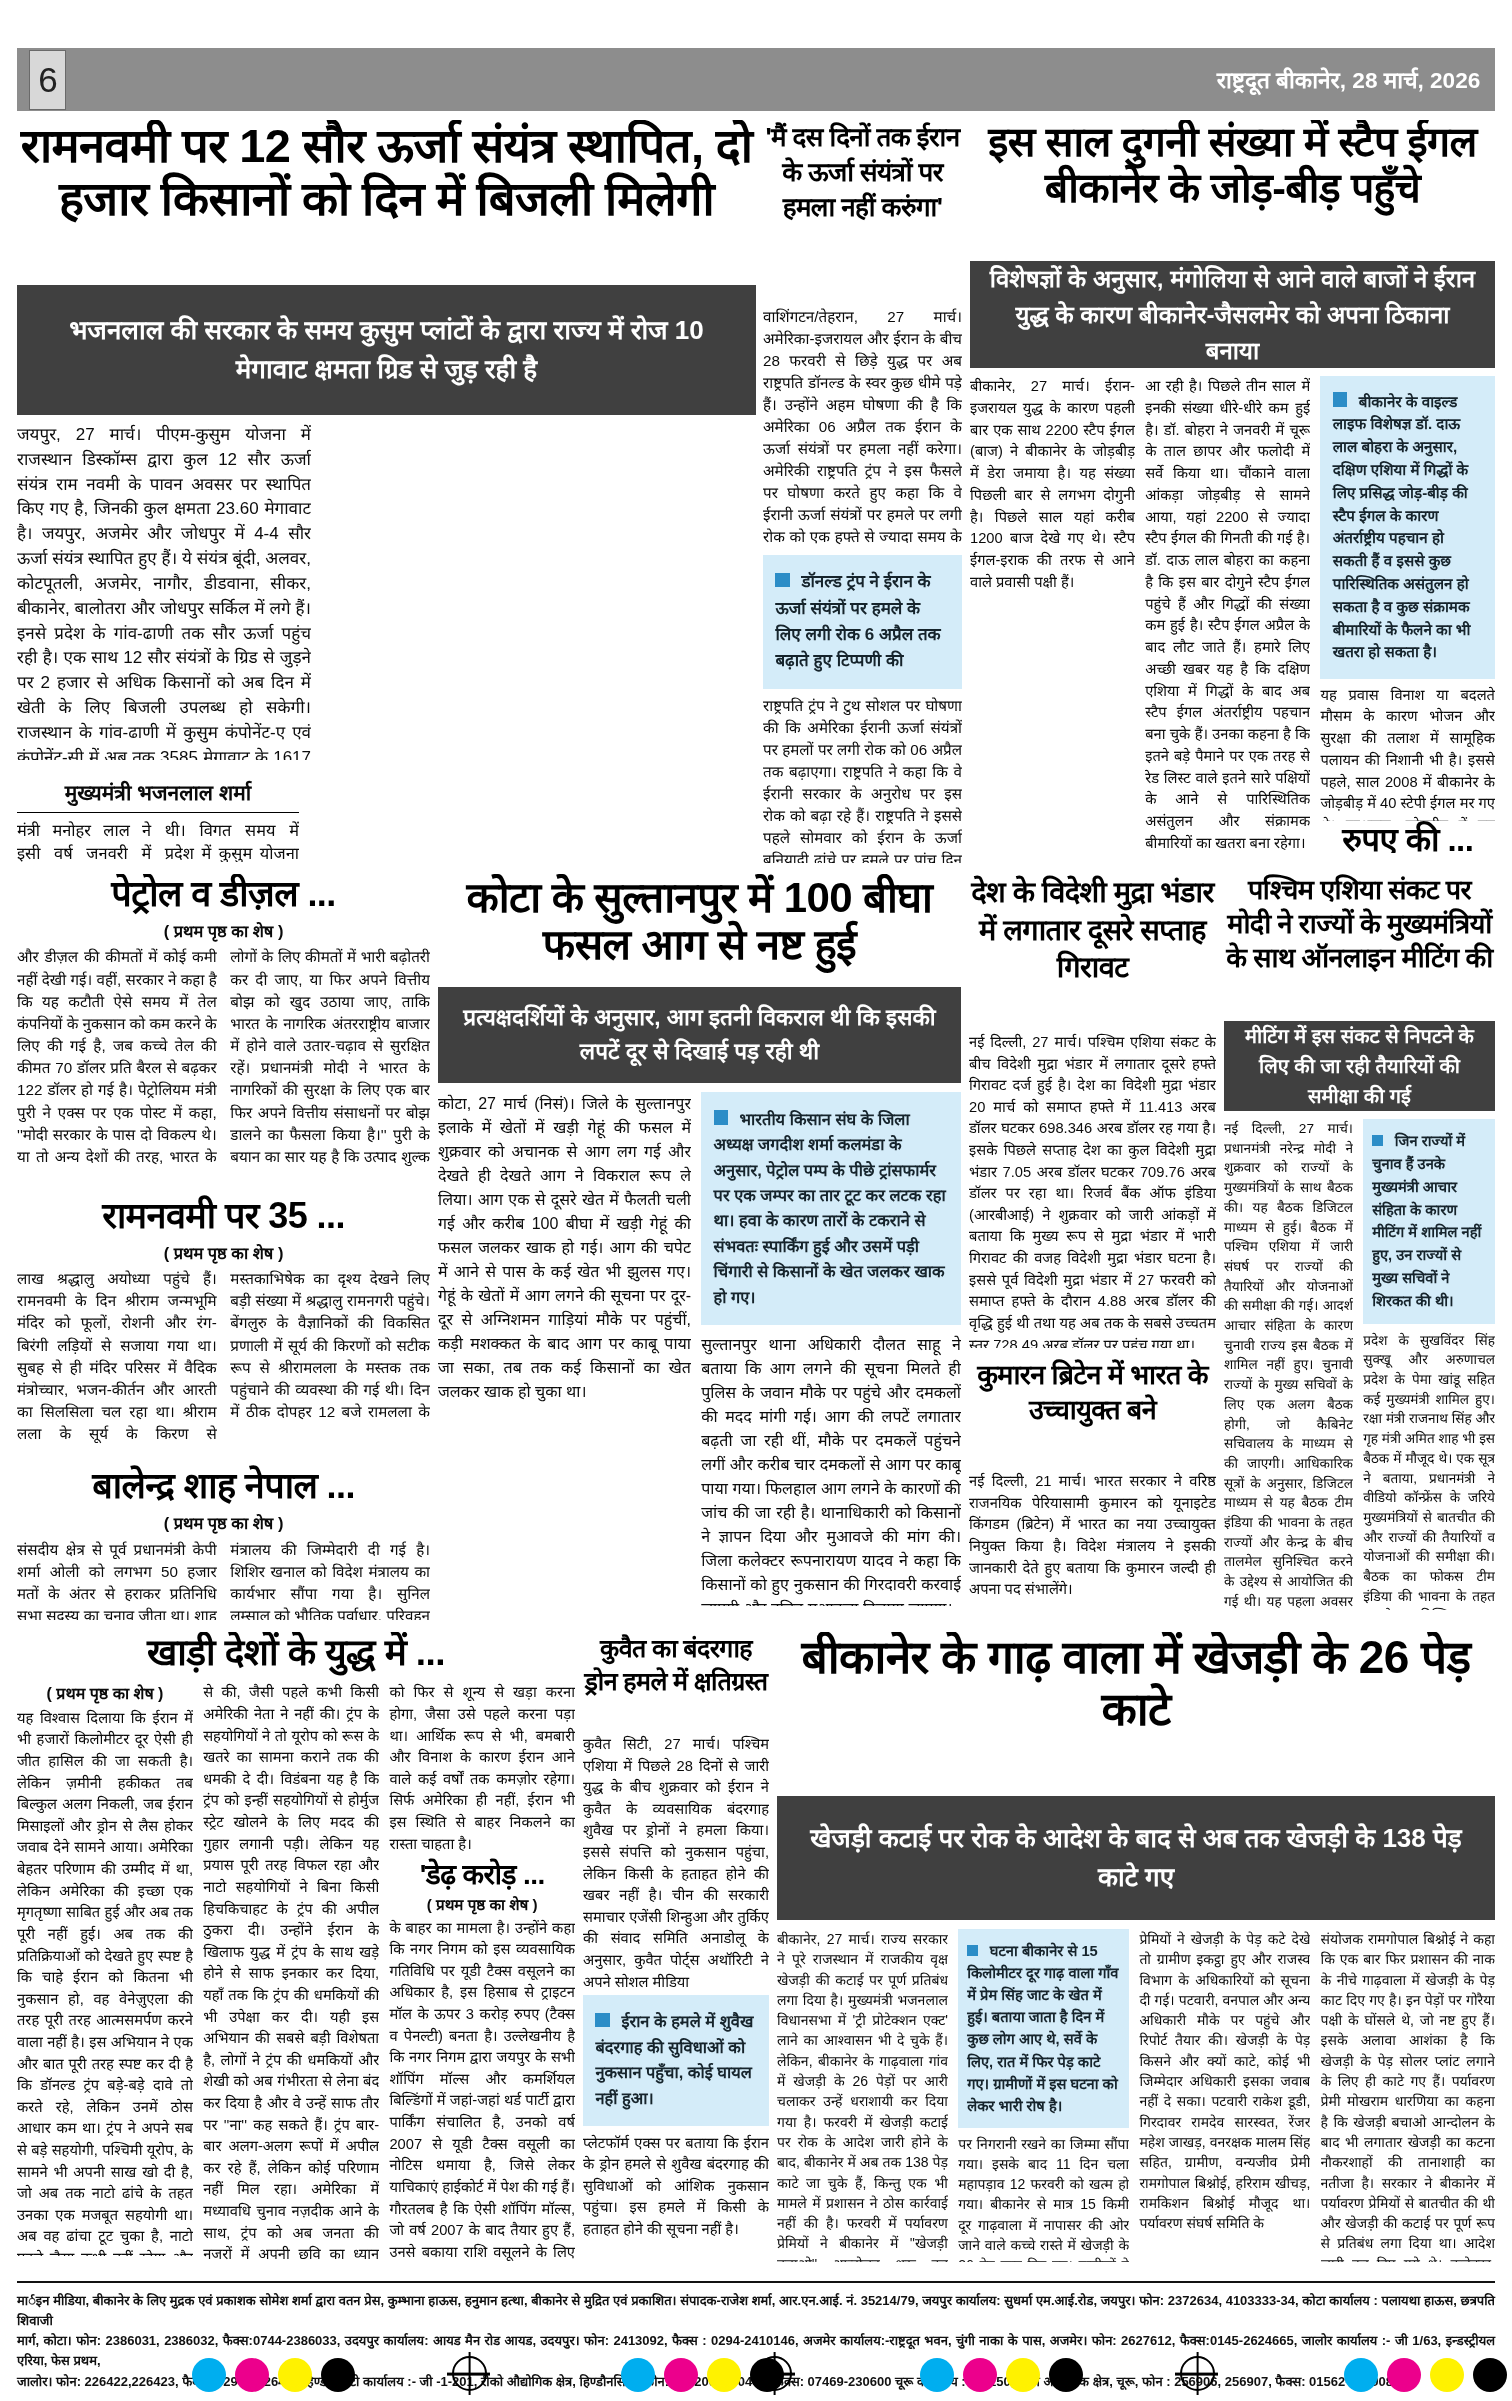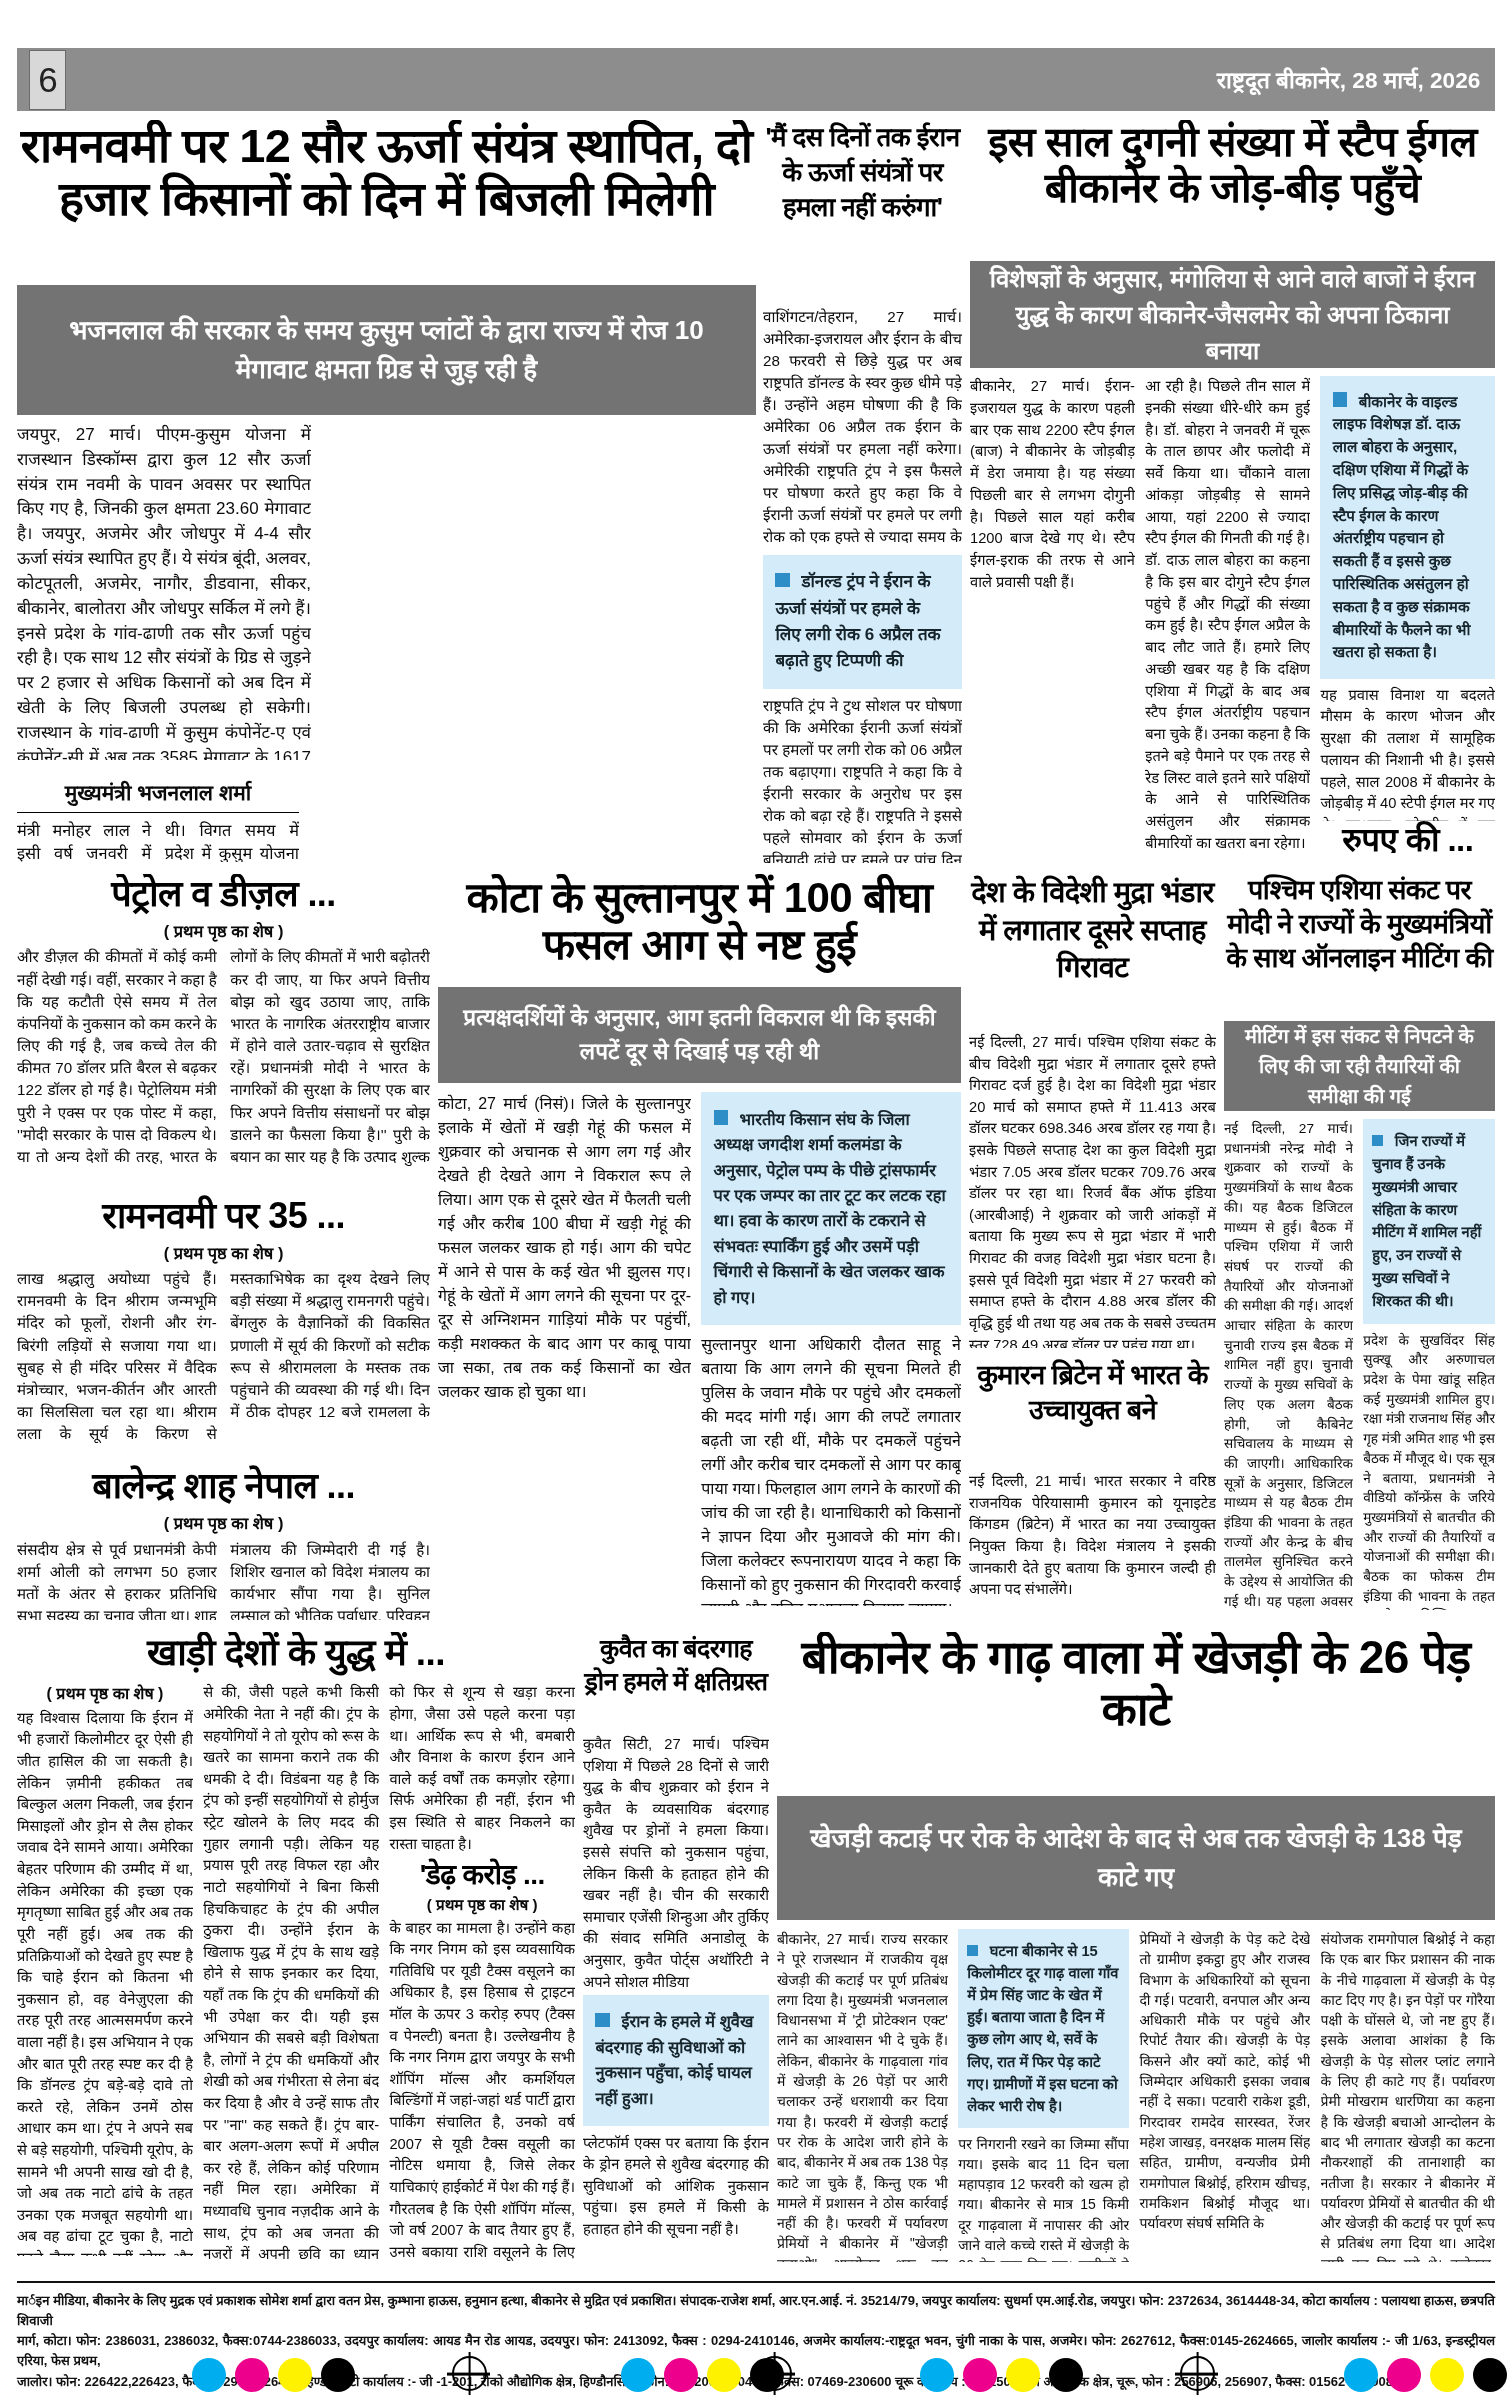--- a/index.html
+++ b/index.html
@@ -10,21 +10,21 @@
   .hdrbar { position:absolute; left:17px; top:48px; width:1478px; height:63px; background:#8d8d8d;
             display:flex; align-items:center; justify-content:flex-end; padding-right:14.7px; }
   .pagenum { position:absolute; left:12.4px; top:1.7px; width:37px; height:60px; background:#d8d8d8;
              border:1.1px solid #6a6a6a; display:flex; align-items:center; justify-content:center;
              font-size:35px; color:#222; }
   .mast { color:#fff; font-weight:700; font-size:22.6px; }
 
   
   .blk { position:absolute; overflow:hidden; }
   .hl { font-weight:800; text-align:center; color:#000; line-height:1.12; letter-spacing:-0.6px; }
-  .banner { background:#737373; color:#fff; font-weight:800; text-align:center;
+  .banner { background:#404040; color:#fff; font-weight:800; text-align:center;
             display:flex; align-items:center; justify-content:center; line-height:1.5; padding:8px 16px; }
   .txt { text-align:justify; font-weight:500; color:#0b0b0b; overflow:hidden; }
   .cont { font-weight:800; text-align:center; }
   .cols2 { column-count:2; column-gap:13.6px; }
   .row { display:flex; gap:10.2px; }
   .col { overflow:hidden; }
   .callout { background:#d4ecf9; padding:14.7px 12.4px; font-weight:700; color:#16242c; overflow:hidden; }
   .callout .sq { display:inline-block; width:14.7px; height:14.7px; background:#2c8dc7; margin-right:11.3px; }
   .cap { font-weight:800; text-align:center; }
   .hr { border-top:1.7px solid #000; margin:5.6px 0; }
@@ -207,21 +207,21 @@
         </div>
         <div class="txt" style="font-size:14px;line-height:1.45;margin-top:5.6px;">पर निगरानी रखने का जिम्मा सौंपा गया। इसके बाद 11 दिन चला महापड़ाव 12 फरवरी को खत्म हो गया। बीकानेर से मात्र 15 किमी दूर गाढ़वाला में नापासर की ओर जाने वाले कच्चे रास्ते में खेजड़ी के 26 पेड़ काट दिए गए। ग्रामीणों ने बताया कि जहां खेजड़ी काटी गई है, वो 30 बीघा जमीन जेएनवी कॉलोनी निवासी प्रेमसिंह जाट की है। दिन में वहां कुछ गाड़ियां आई थीं, जिनमें सवार लोगों ने निरीक्षण किया और चले गए थे। रात को 14 बीघा क्षेत्र में 26 खेजड़ियों को आरियों से काट दिया गया। गुरुवार सुबह जब पर्यावरण</div>
       </div>
       <div class="col txt" style="width:171px;font-size:14px;line-height:1.45;">प्रेमियों ने खेजड़ी के पेड़ कटे देखे तो ग्रामीण इकट्ठा हुए और राजस्व विभाग के अधिकारियों को सूचना दी गई। पटवारी, वनपाल और अन्य अधिकारी मौके पर पहुंचे और रिपोर्ट तैयार की। खेजड़ी के पेड़ किसने और क्यों काटे, कोई भी जिम्मेदार अधिकारी इसका जवाब नहीं दे सका। पटवारी राकेश डूडी, गिरदावर रामदेव सारस्वत, रेंजर महेश जाखड़, वनरक्षक मालम सिंह सहित, ग्रामीण, वन्यजीव प्रेमी रामगोपाल बिश्नोई, हरिराम खीचड़, रामकिशन बिश्नोई मौजूद था। पर्यावरण संघर्ष समिति के</div>
       <div class="col txt" style="flex:1;font-size:14px;line-height:1.45;">संयोजक रामगोपाल बिश्नोई ने कहा कि एक बार फिर प्रशासन की नाक के नीचे गाढ़वाला में खेजड़ी के पेड़ काट दिए गए है। इन पेड़ों पर गोरैया पक्षी के घोंसले थे, जो नष्ट हुए हैं। इसके अलावा आशंका है कि खेजड़ी के पेड़ सोलर प्लांट लगाने के लिए ही काटे गए हैं। पर्यावरण प्रेमी मोखराम धारणिया का कहना है कि खेजड़ी बचाओ आन्दोलन के बाद भी लगातार खेजड़ी का कटना नौकरशाहों की तानाशाही का नतीजा है। सरकार ने बीकानेर में पर्यावरण प्रेमियों से बातचीत की थी और खेजड़ी की कटाई पर पूर्ण रूप से प्रतिबंध लगा दिया था। आदेश जारी कर दिए गये थे। कलेक्टर, राजस्व विभाग के अधिकारियों को निगरानी का जिम्मा सौंपा गया था लेकिन अफसर सरकार के आदेशों की खिल्ली उड़ा रहे हैं। बीकानेर में ही नहीं, श्रीगंगानगर, जोधपुर, जैसलमेर में भी खेजड़ी काटी गई है।</div>
     </div>
   </div>
 
   <div class="footrule"></div>
   <div class="imprint">
-    <div>मार्इन मीडिया, बीकानेर के लिए मुद्रक एवं प्रकाशक सोमेश शर्मा द्वारा वतन प्रेस, कुम्भाना हाऊस, हनुमान हत्था, बीकानेर से मुद्रित एवं प्रकाशित। संपादक-राजेश शर्मा, आर.एन.आई. नं. 35214/79, जयपुर कार्यालय: सुधर्मा एम.आई.रोड, जयपुर। फोन: 2372634, 3614448-34, कोटा कार्यालय : पलायथा हाऊस, छत्रपति शिवाजी</div>
+    <div>मार्इन मीडिया, बीकानेर के लिए मुद्रक एवं प्रकाशक सोमेश शर्मा द्वारा वतन प्रेस, कुम्भाना हाऊस, हनुमान हत्था, बीकानेर से मुद्रित एवं प्रकाशित। संपादक-राजेश शर्मा, आर.एन.आई. नं. 35214/79, जयपुर कार्यालय: सुधर्मा एम.आई.रोड, जयपुर। फोन: 2372634, 4103333-34, कोटा कार्यालय : पलायथा हाऊस, छत्रपति शिवाजी</div>
     <div>मार्ग, कोटा। फोन: 2386031, 2386032, फैक्स:0744-2386033, उदयपुर कार्यालय: आयड मैन रोड आयड, उदयपुर। फोन: 2413092, फैक्स : 0294-2410146, अजमेर कार्यालय:-राष्ट्रदूत भवन, चुंगी नाका के पास, अजमेर। फोन: 2627612, फैक्स:0145-2624665, जालोर कार्यालय :- जी 1/63, इन्डस्ट्रीयल एरिया, फेस प्रथम,</div>
     <div>जालोर। फोन: 226422,226423, फैक्स: 02973-226424 हिण्डौनसिटी कार्यालय :- जी -1-201, रीको औद्योगिक क्षेत्र, हिण्डौनसिटी। फोन: 230200, 230400, फैक्स: 07469-230600 चूरू कार्यालय : एच-150, रीको औद्योगिक क्षेत्र, चूरू, फोन : 256906, 256907, फैक्स: 01562-256908</div>
   </div>
 
   <div class="marks">
     <div class="dots" style="left:192px;top:4.5px;">
       <div class="dot d-c"></div>
         <div class="dot d-m"></div>
         <div class="dot d-y"></div>
         <div class="dot d-k"></div>

